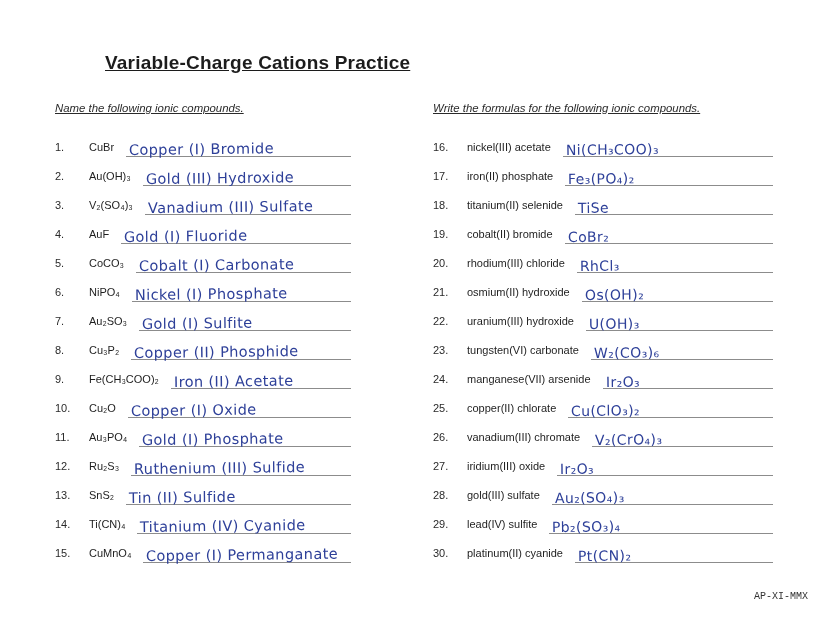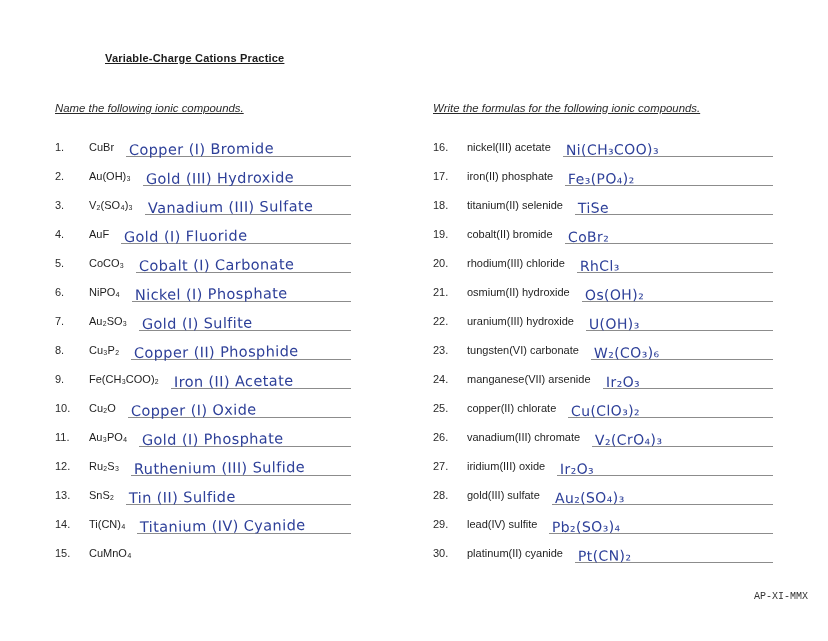--- a/index.html
+++ b/index.html
@@ -2,21 +2,21 @@
 <html><head>
 <meta charset="utf-8">
 <style>
   html,body{margin:0;padding:0;}
   body{
     width:828px;height:641px;background:#ffffff;position:relative;
     font-family:"Liberation Sans",sans-serif;color:#212121;overflow:hidden;
   }
   .title{
     position:absolute;left:105px;top:52px;
-    font-size:11px;font-weight:bold;text-decoration:underline;
+    font-size:19px;font-weight:bold;text-decoration:underline;
     letter-spacing:.2px;color:#1c1c1c;
   }
   .instruction{
     position:absolute;top:102px;font-size:11.4px;font-style:italic;color:#2a2a2a;text-decoration:underline;
   }
   .instruction.left{left:55px;}
   .instruction.right{left:433px;}
   .col{position:absolute;top:128px;}
   .col.left{left:55px;width:296px;}
   .col.right{left:433px;width:340px;}
@@ -141,20 +141,23 @@
   <div class="row">
       <span class="num">14.</span>
       <span class="plabel">Ti(CN)₄</span>
       <span class="blank">
         <span class="hand">Titanium (IV) Cyanide</span>
       </span>
     </div>
   <div class="row">
       <span class="num">15.</span>
       <span class="plabel">CuMnO₄</span>
+      <span class="blank">
+        <span class="hand">Copper (I) Permanganate</span>
+      </span>
     </div>
 </div>
 
 <div class="col right">
   <div class="row">
       <span class="num">16.</span>
       <span class="plabel">nickel(III) acetate</span>
       <span class="blank">
         <span class="hand">Ni(CH₃COO)₃</span>
       </span>

